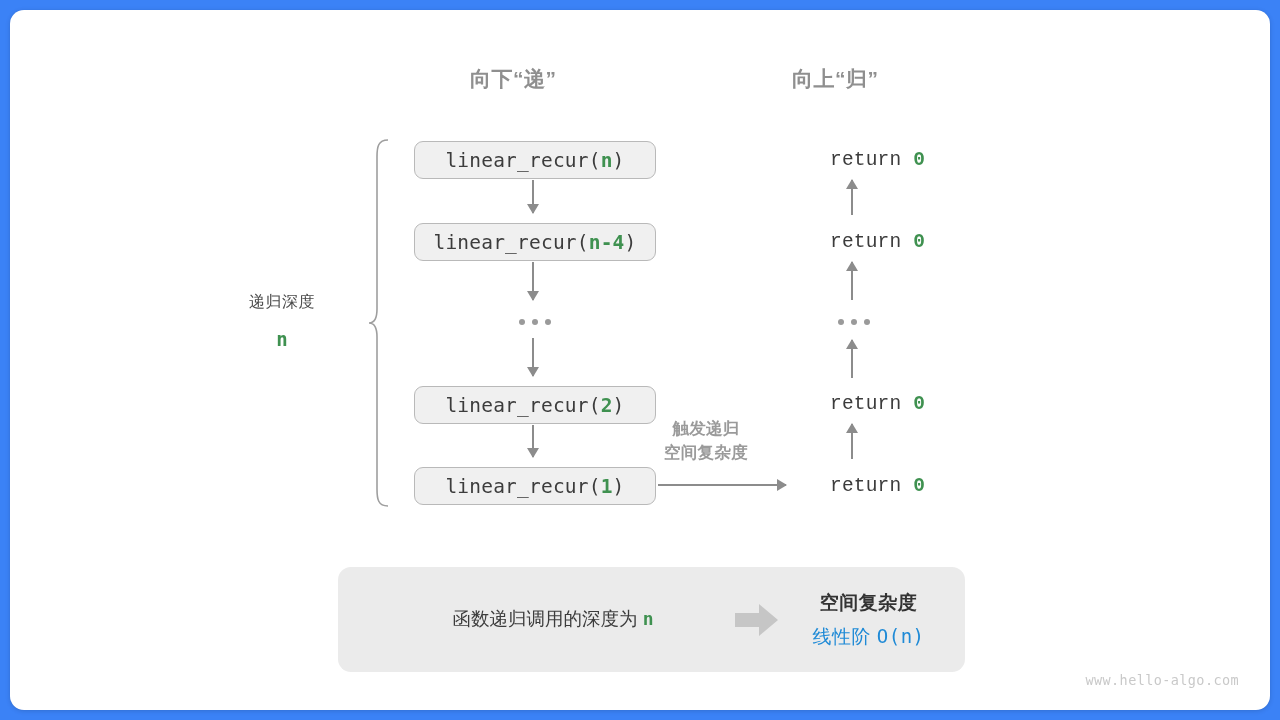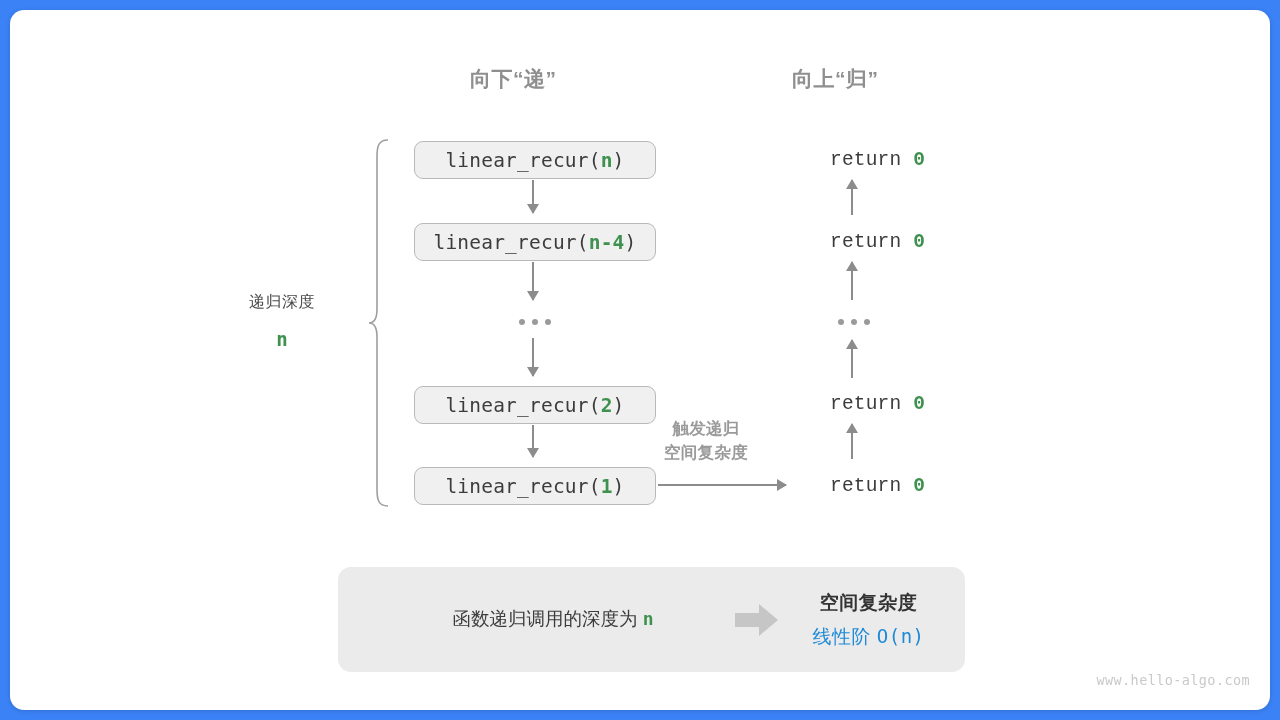--- a/index.html
+++ b/index.html
@@ -268,21 +268,21 @@
     letter-spacing: 0.5px;
     white-space: nowrap;
   }
   #sum-value .mono {
     font-family: "DejaVu Sans Mono", "Liberation Mono", monospace;
   }
 
   
   #watermark {
     position: absolute;
-    right: 20px;
+    right: 31px;
     bottom: 22px;
     font-family: "DejaVu Sans Mono", "Liberation Mono", monospace;
     font-size: 13.5px;
     color: #c9c9c9;
     letter-spacing: 0.4px;
   }
 </style>
 </head>
 <body>
 

